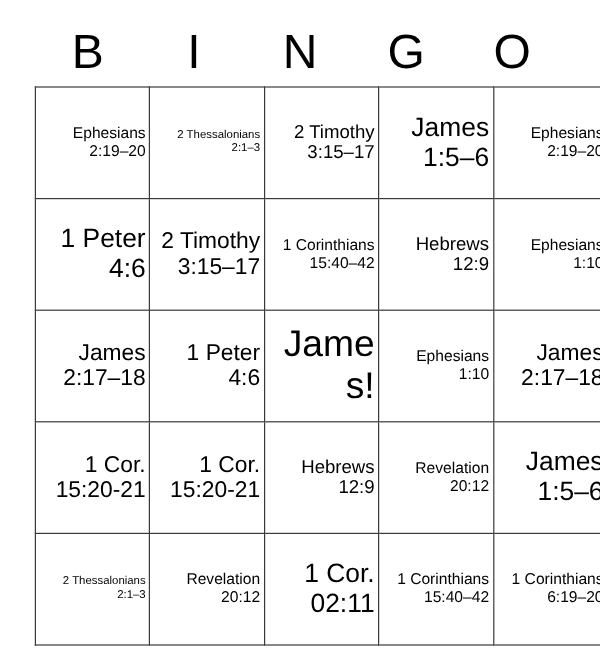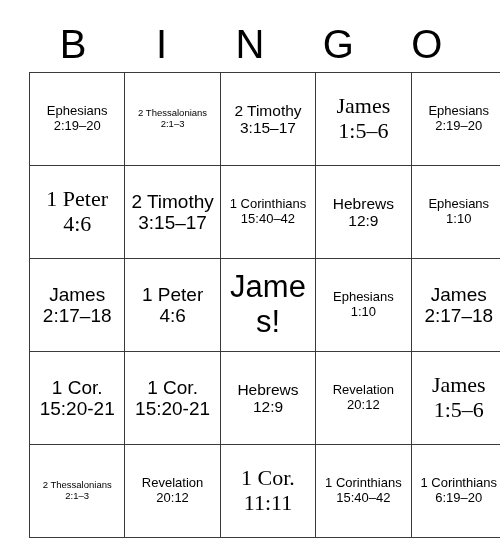--- a/index.html
+++ b/index.html
@@ -46,34 +46,34 @@
     width: 442px;
     border-collapse: collapse;
     table-layout: fixed;
     border: 1px solid #3a3a3a;
   }
   .grid td {
     border: 1px solid #3a3a3a;
     width: 88.4px;
     height: 88px;
     padding: 2px 3px;
-    text-align: center;
+    text-align: right;
     vertical-align: middle;
     overflow: hidden;
     word-wrap: break-word;
     line-height: 1.12;
     color: #000000;
   }
 
   
   .t-xs   { font-size: 9.5px;  line-height: 1.22; }
   .t-sm   { font-size: 13px;   line-height: 1.18; }
   .t-md   { font-size: 15.5px; line-height: 1.16; }
   .t-lg   { font-size: 19px;   line-height: 1.14; }
-  .t-xl   { font-size: 22px;   line-height: 1.12; font-family: Liberation Serif, serif; }
+  .t-xl   { font-size: 22px;   line-height: 1.12; }
   .t-free { font-size: 31px;   line-height: 1.05; }
 </style>
 </head>
 <body>
 
 <div class="card">
 
   <div class="header-row">
     <div class="header-cell">B</div>
     <div class="header-cell">I</div>
@@ -108,20 +108,20 @@
       <tr>
         <td class="t-lg">1 Cor. 15:20-21</td>
         <td class="t-lg">1 Cor. 15:20-21</td>
         <td class="t-md">Hebrews 12:9</td>
         <td class="t-sm">Revelation 20:12</td>
         <td class="t-xl">James 1:5–6</td>
       </tr>
       <tr>
         <td class="t-xs">2 Thessalonians 2:1–3</td>
         <td class="t-sm">Revelation 20:12</td>
-        <td class="t-xl">1 Cor. 11:11</td>
+        <td class="t-xl">1 Cor. 02:11</td>
         <td class="t-sm">1 Corinthians 15:40–42</td>
         <td class="t-sm">1 Corinthians 6:19–20</td>
       </tr>
     </tbody>
   </table>
 
 </div>
 
 </body></html>

